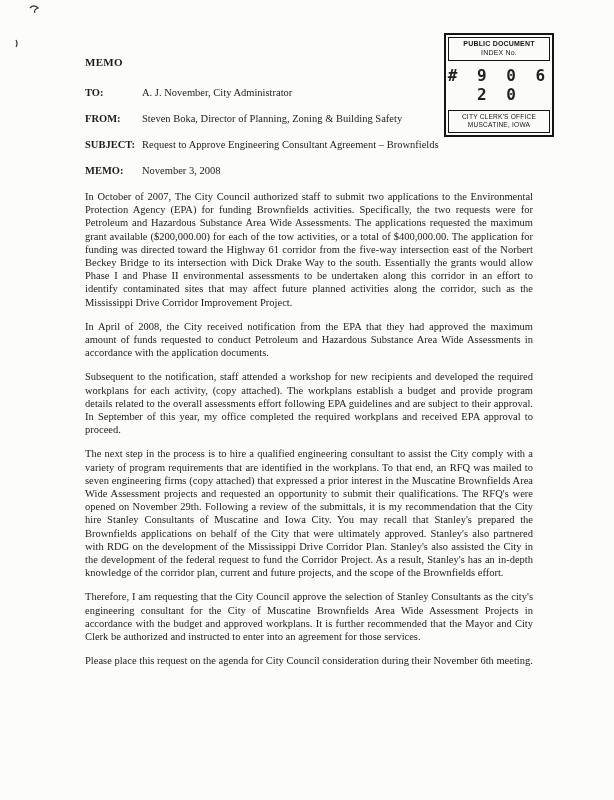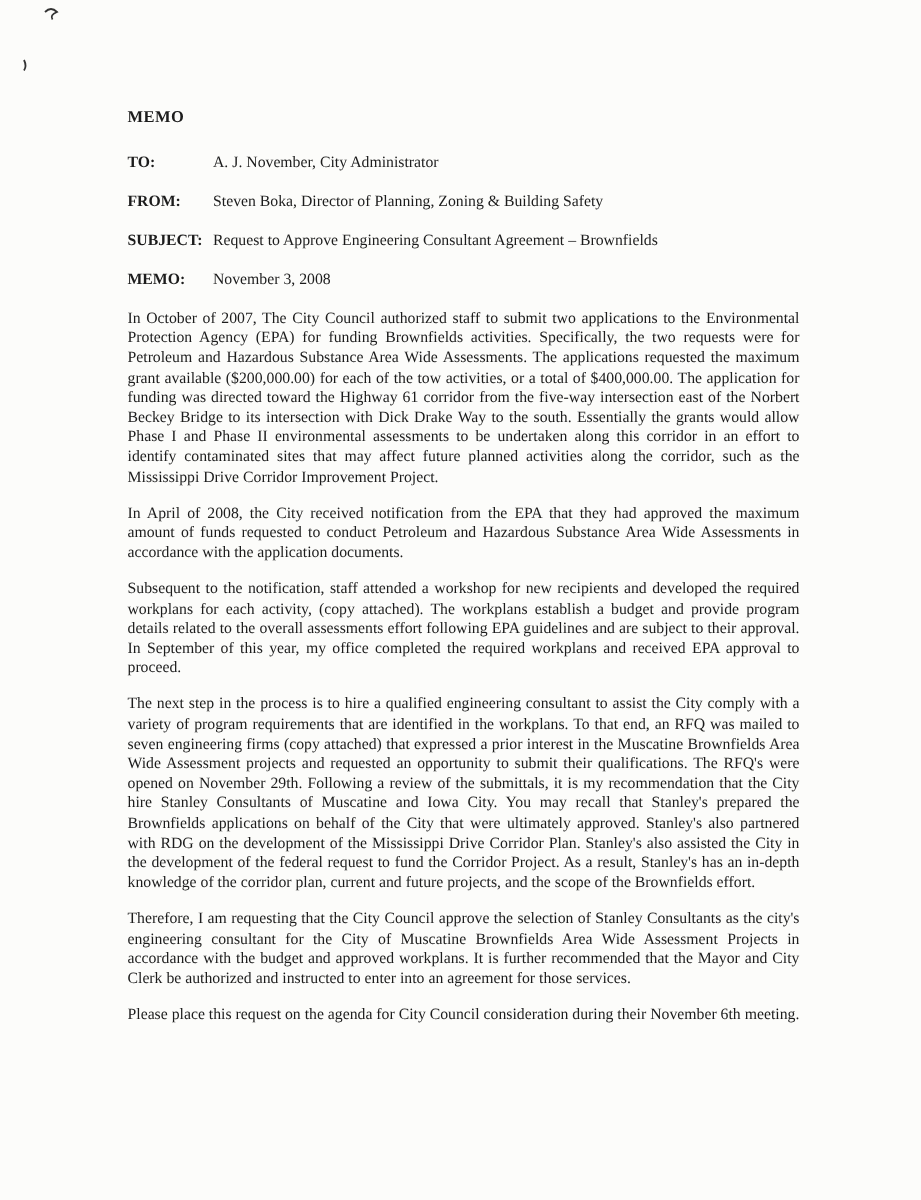--- a/index.html
+++ b/index.html
@@ -53,21 +53,21 @@
     margin:2px;
     padding:2px 1px 3px;
     font-size:6.6px;
     line-height:8px;
     letter-spacing:.2px;
   }
 
   
   .memo{
     position:absolute;
-    left:85px;top:72px;
+    left:85px;top:56px;
     width:448px;
   }
   .memo-title{
     font-weight:bold;
     font-size:11px;
     margin-bottom:18px;
     letter-spacing:.3px;
   }
   .field-row{
     display:flex;
@@ -93,20 +93,31 @@
 </head>
 <body>
 
 <div class="page">
 
   <svg class="pen-marks" width="60" height="60" viewBox="0 0 60 60">
     <path d="M30 8 q4 -4 8 0 q-5 2 -3 5" stroke="#333" stroke-width="1.2" fill="none"></path>
     <path d="M16 40 q2 4 0 7" stroke="#333" stroke-width="1.2" fill="none"></path>
   </svg>
 
+  <div class="stamp">
+    <div class="hdr">
+      <div class="l1">PUBLIC DOCUMENT</div>
+      <div class="l2">INDEX No.</div>
+    </div>
+    <div class="num"># 9 0 6 2 0</div>
+    <div class="ftr">
+      <div>CITY CLERK'S OFFICE</div>
+      <div>MUSCATINE, IOWA</div>
+    </div>
+  </div>
 
   <div class="memo">
     <div class="memo-title">MEMO</div>
 
     <div class="field-row">
       <div class="field-label">TO:</div>
       <div class="field-value">A. J. November, City Administrator</div>
     </div>
 
     <div class="field-row">

